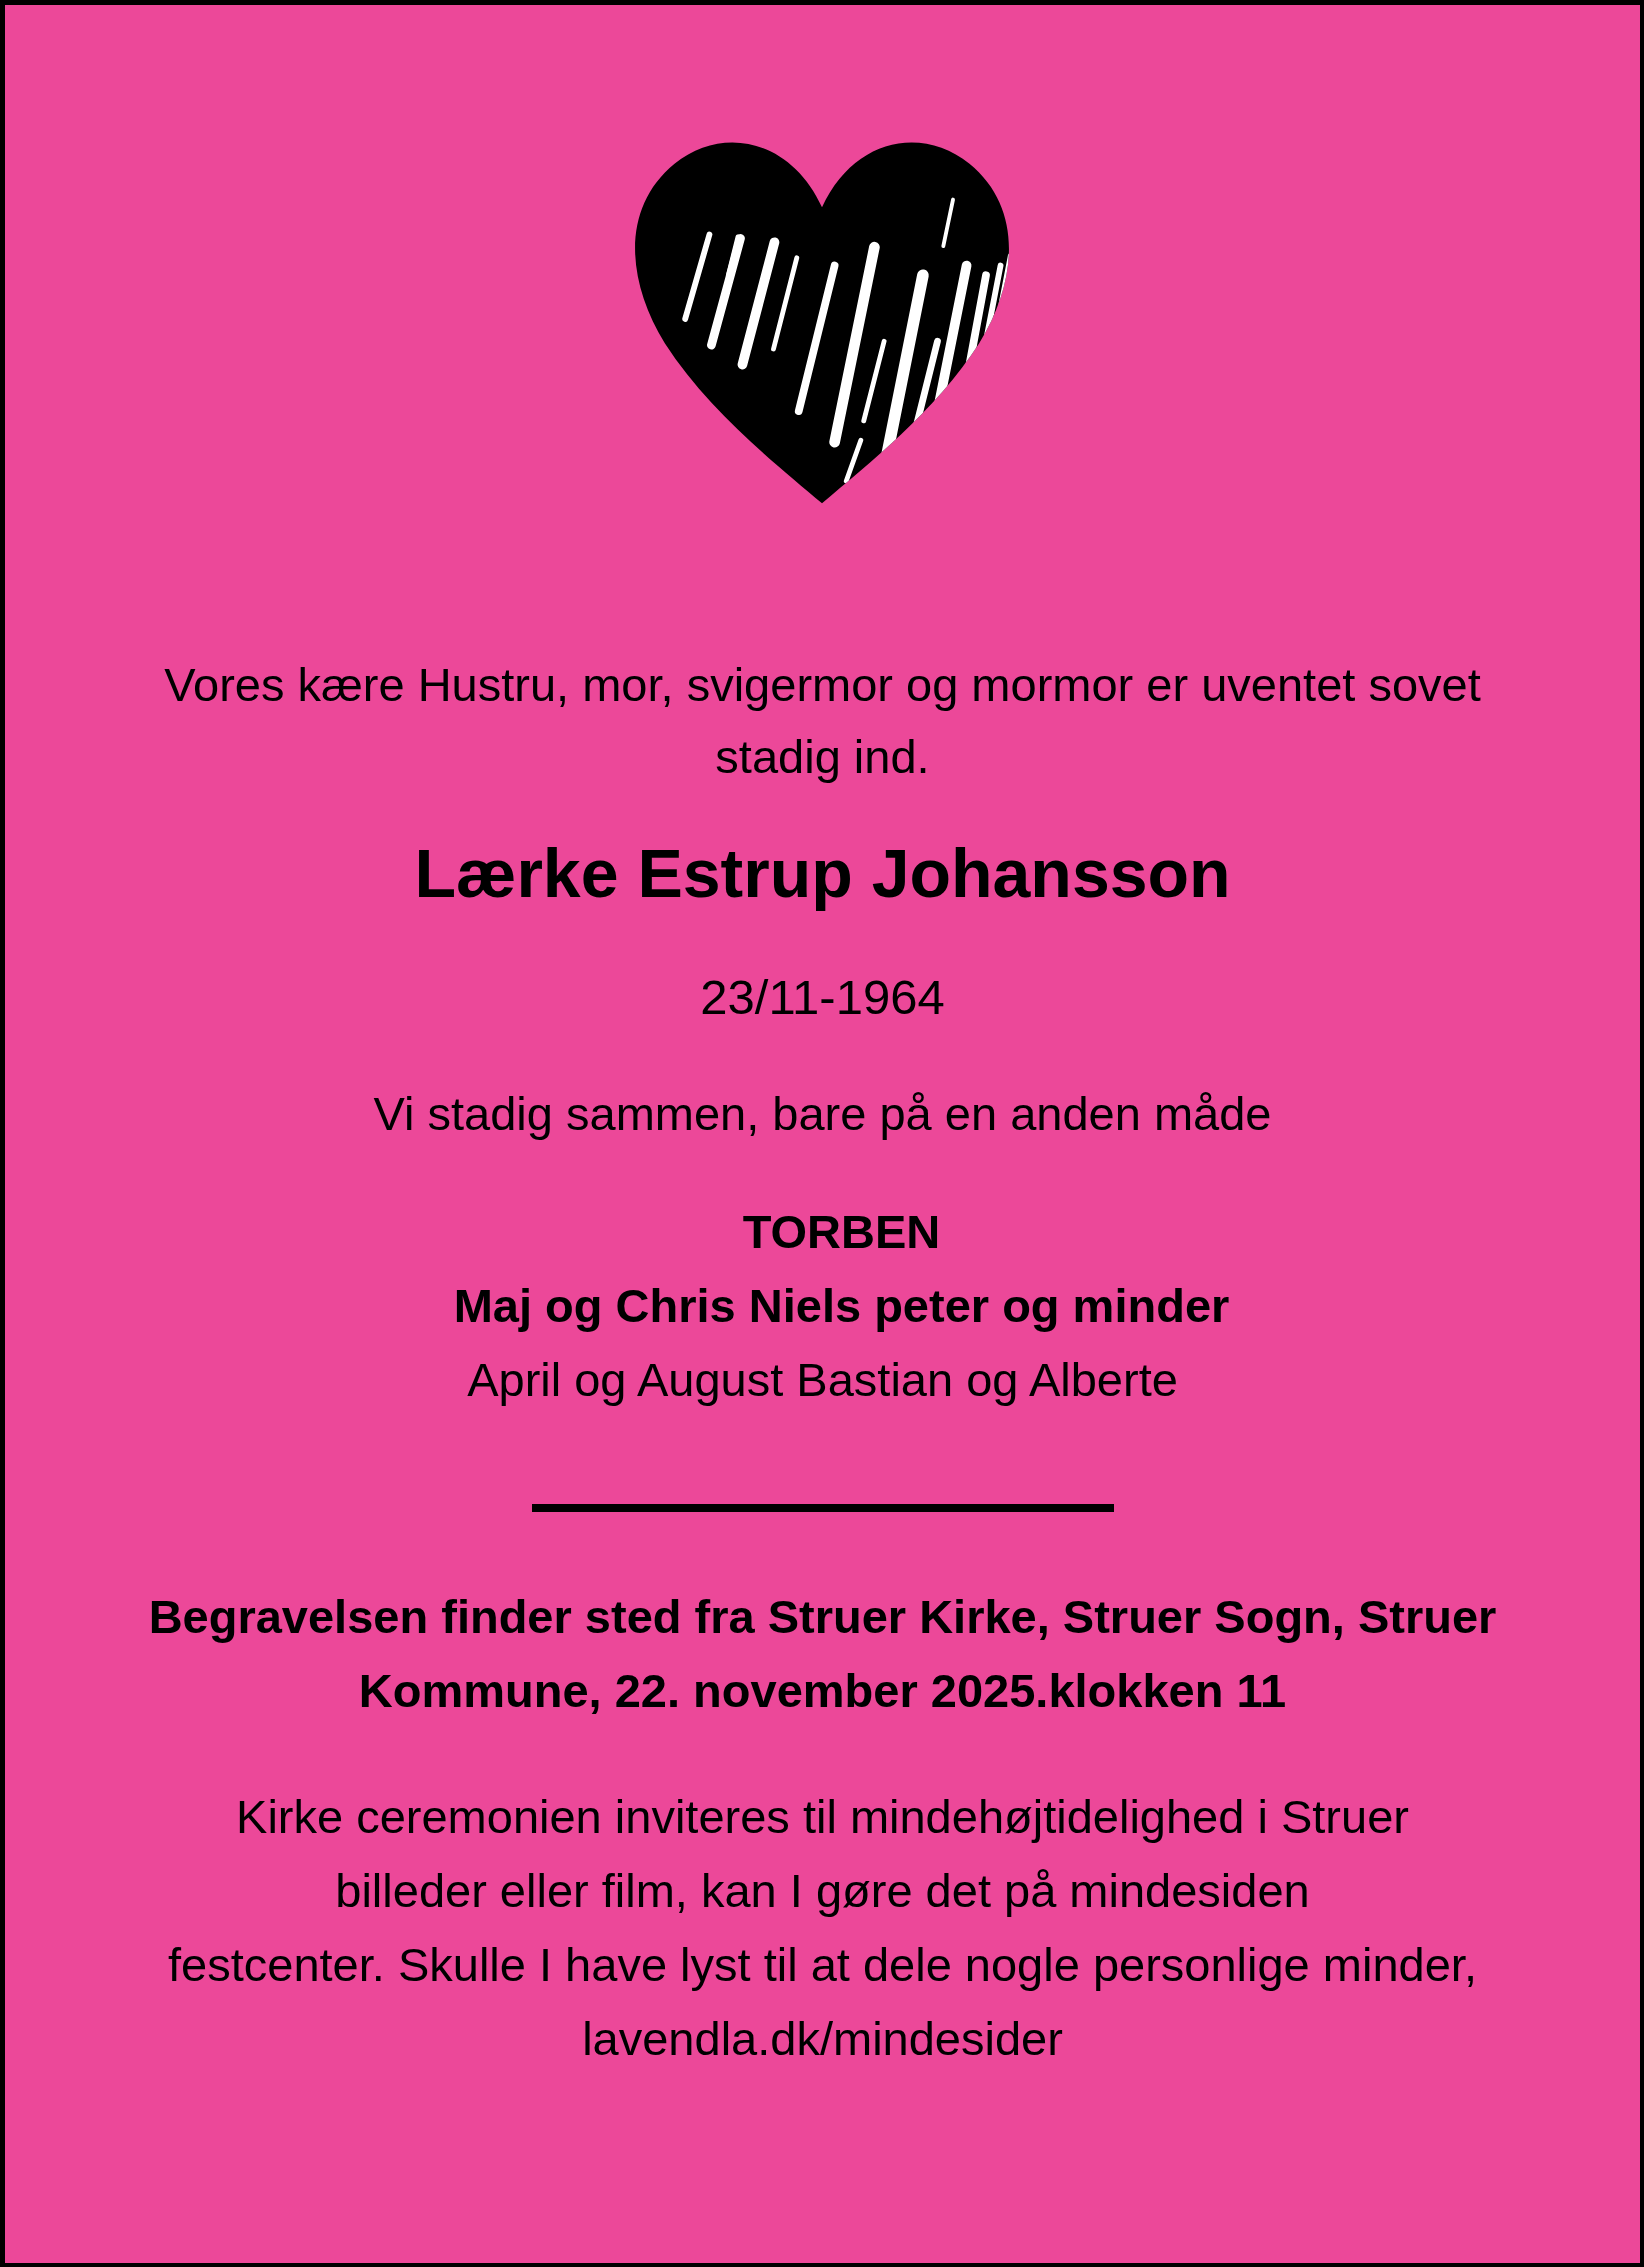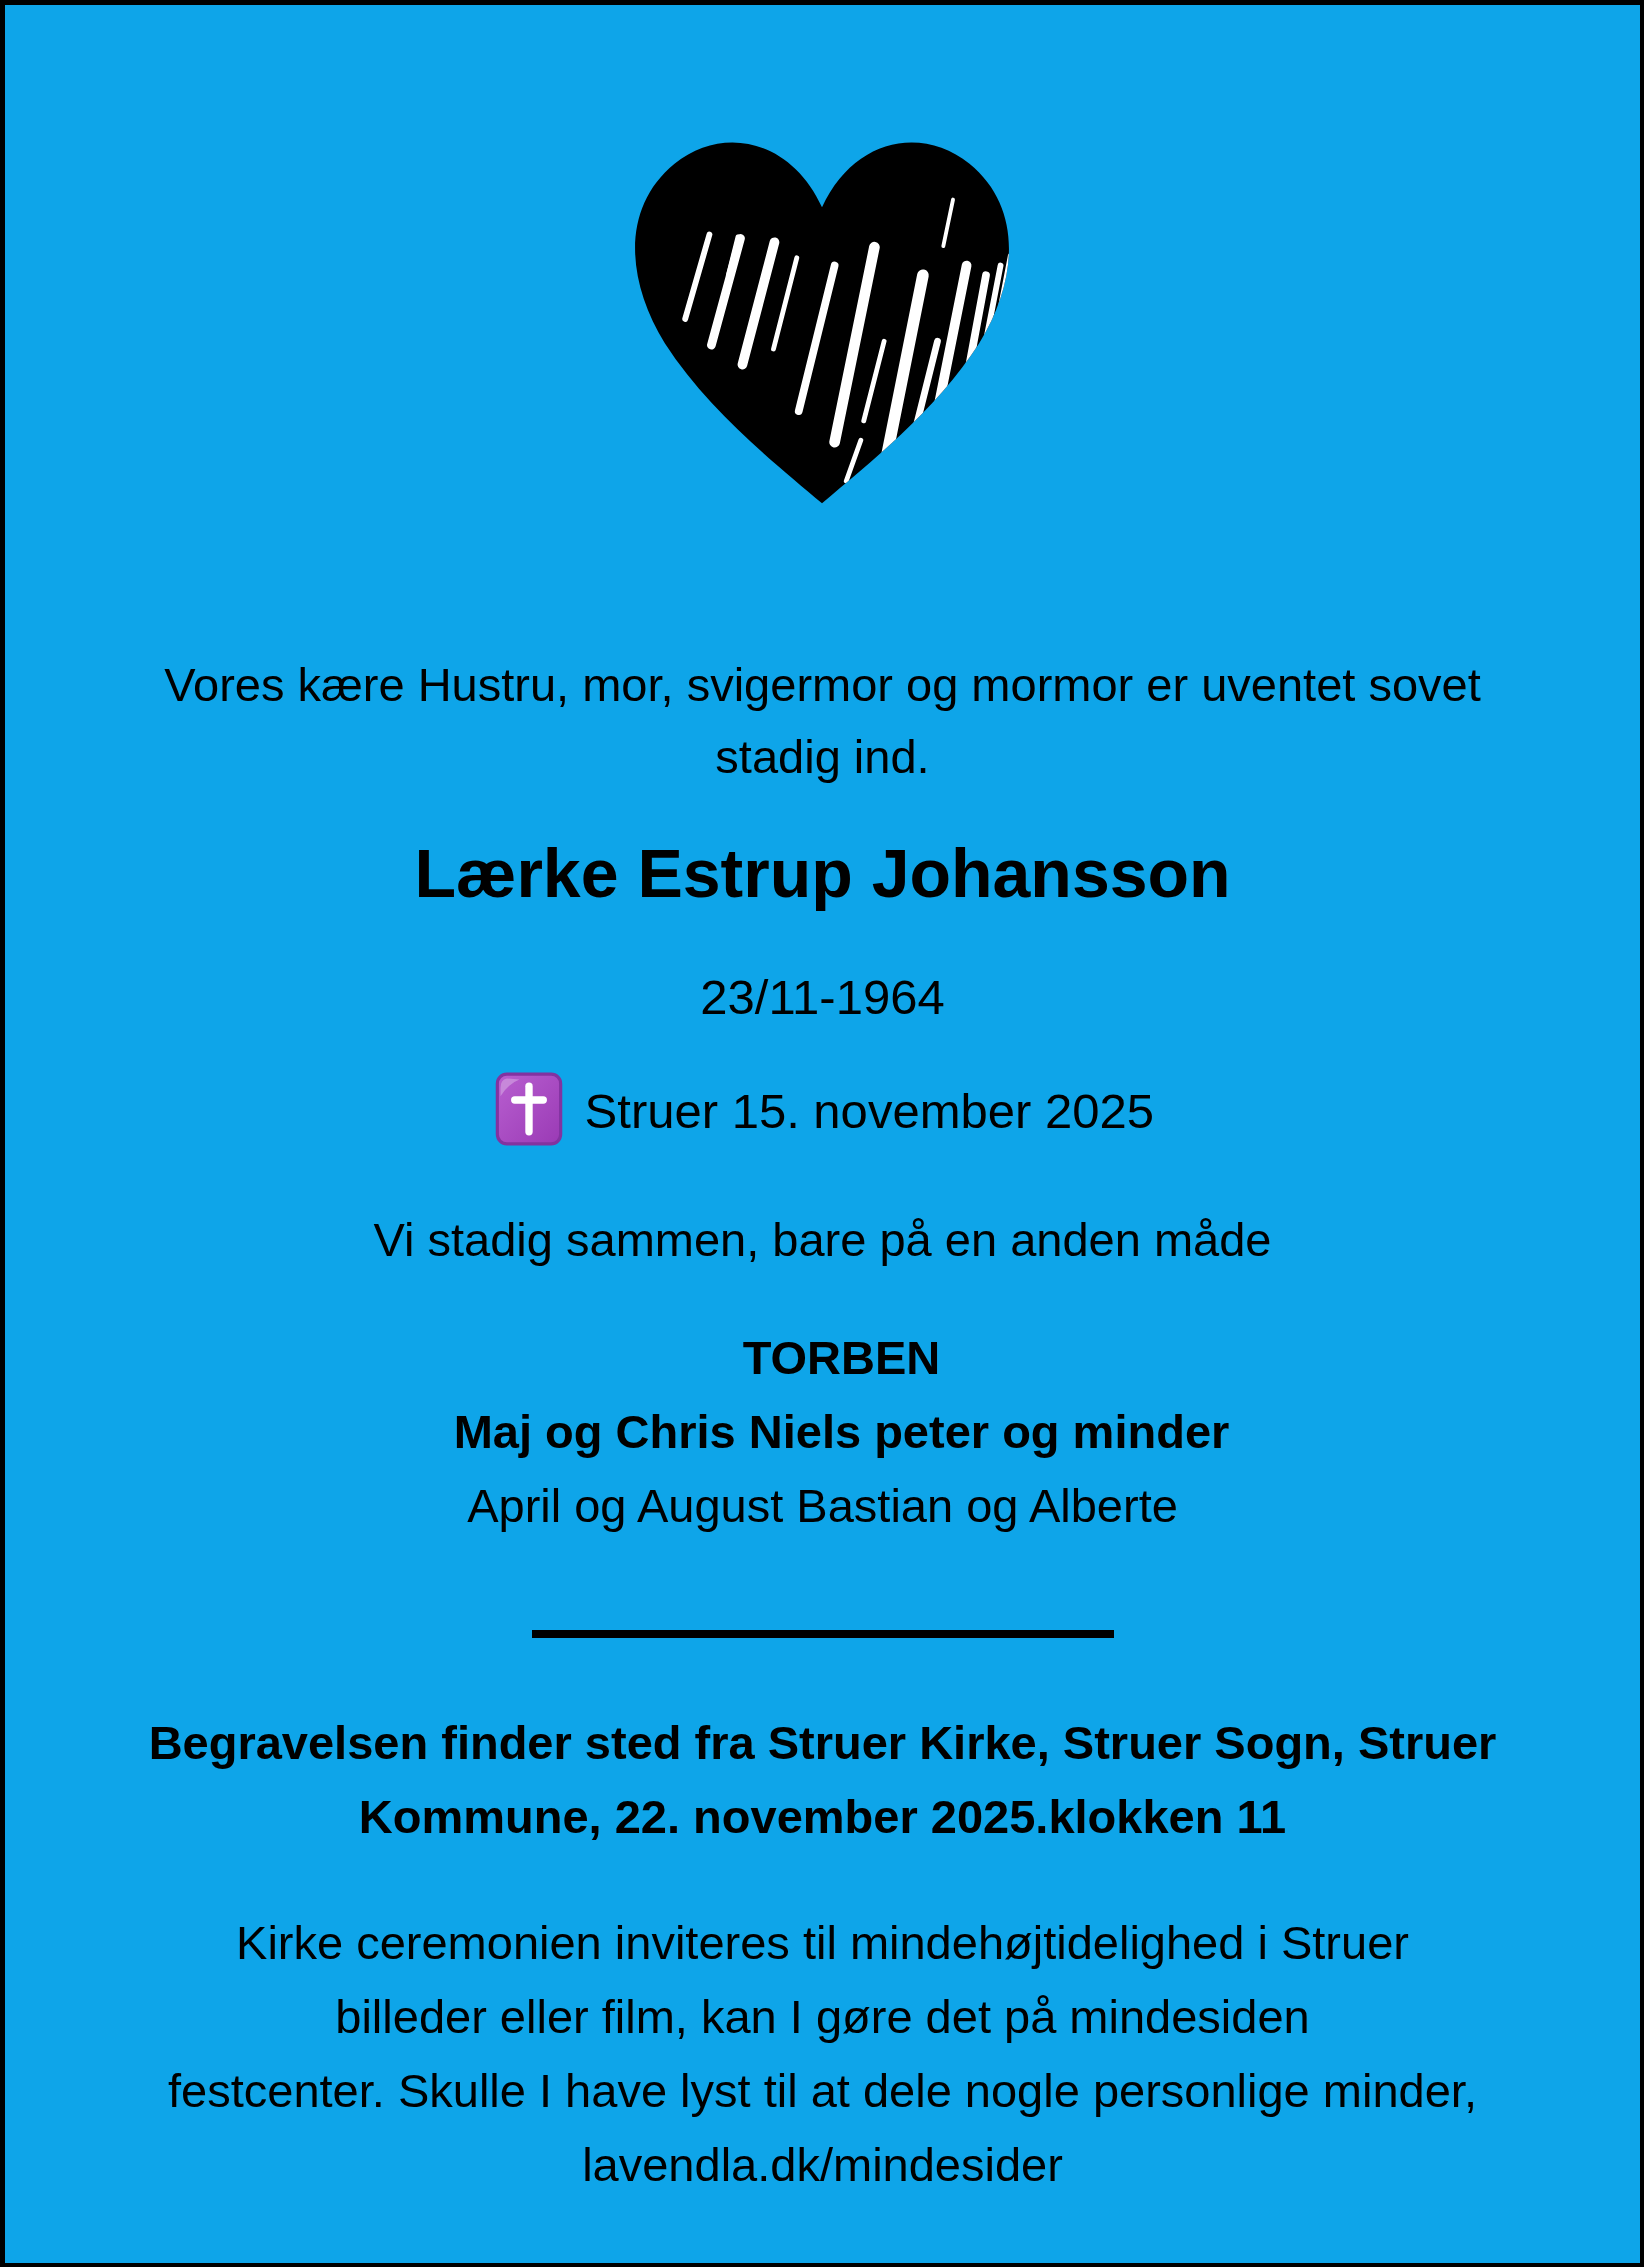--- a/index.html
+++ b/index.html
@@ -6,21 +6,21 @@
     margin: 0;
     padding: 0;
     background: #ffffff;
   }
   .page {
     position: relative;
     width: 1645px;
     height: 2268px;
     box-sizing: border-box;
     border: 5.8px solid #000000;
-    background: #0ea5e9;
+    background: #ec4899;
     font-family: "Liberation Sans", sans-serif;
     color: #000000;
     text-align: center;
     overflow: hidden;
   }
   .heart-wrap {
     margin: 115px auto 0;
     width: 461px;
     height: 393px;
   }
@@ -120,36 +120,20 @@
 
   <div class="intro">
     <div class="line">Vores kære Hustru, mor, svigermor og mormor er uventet sovet</div>
     <div class="line">stadig ind.</div>
   </div>
 
   <div class="deceased-name">Lærke Estrup Johansson</div>
 
   <div class="birth-date">23/11-1964</div>
 
-  <div class="death-line">
-    <span class="cross-icon-svg">
-      <svg width="76" height="76" viewBox="0 0 72 72" xmlns="http://www.w3.org/2000/svg">
-        <defs>
-          <linearGradient id="crossGrad" x1="0" y1="0" x2="1" y2="1">
-            <stop offset="0" stop-color="#b85fd0"></stop>
-            <stop offset="1" stop-color="#9a3ab5"></stop>
-          </linearGradient>
-        </defs>
-        <rect x="6" y="3" width="60" height="66" rx="9" fill="url(#crossGrad)" stroke="#8233a0" stroke-width="3"></rect>
-        <path d="M15,7 Q9,8 9,16 L9,24 Q16,12 27,8 Z" fill="#c98ddb" opacity="0.9"></path>
-        <rect x="32.5" y="11" width="7" height="50" rx="3.5" fill="#ffffff"></rect>
-        <rect x="19" y="24" width="34" height="7" rx="3.5" fill="#ffffff"></rect>
-      </svg>
-    </span><span>Struer 15. november 2025</span>
-  </div>
 
   <div class="quote">Vi stadig sammen, bare på en anden måde</div>
 
   <div class="relatives">
     <div class="line bold">TORBEN</div>
     <div class="line bold">Maj og Chris Niels peter og minder</div>
     <div class="line">April og August Bastian og Alberte</div>
   </div>
 
   <div class="divider"></div>

